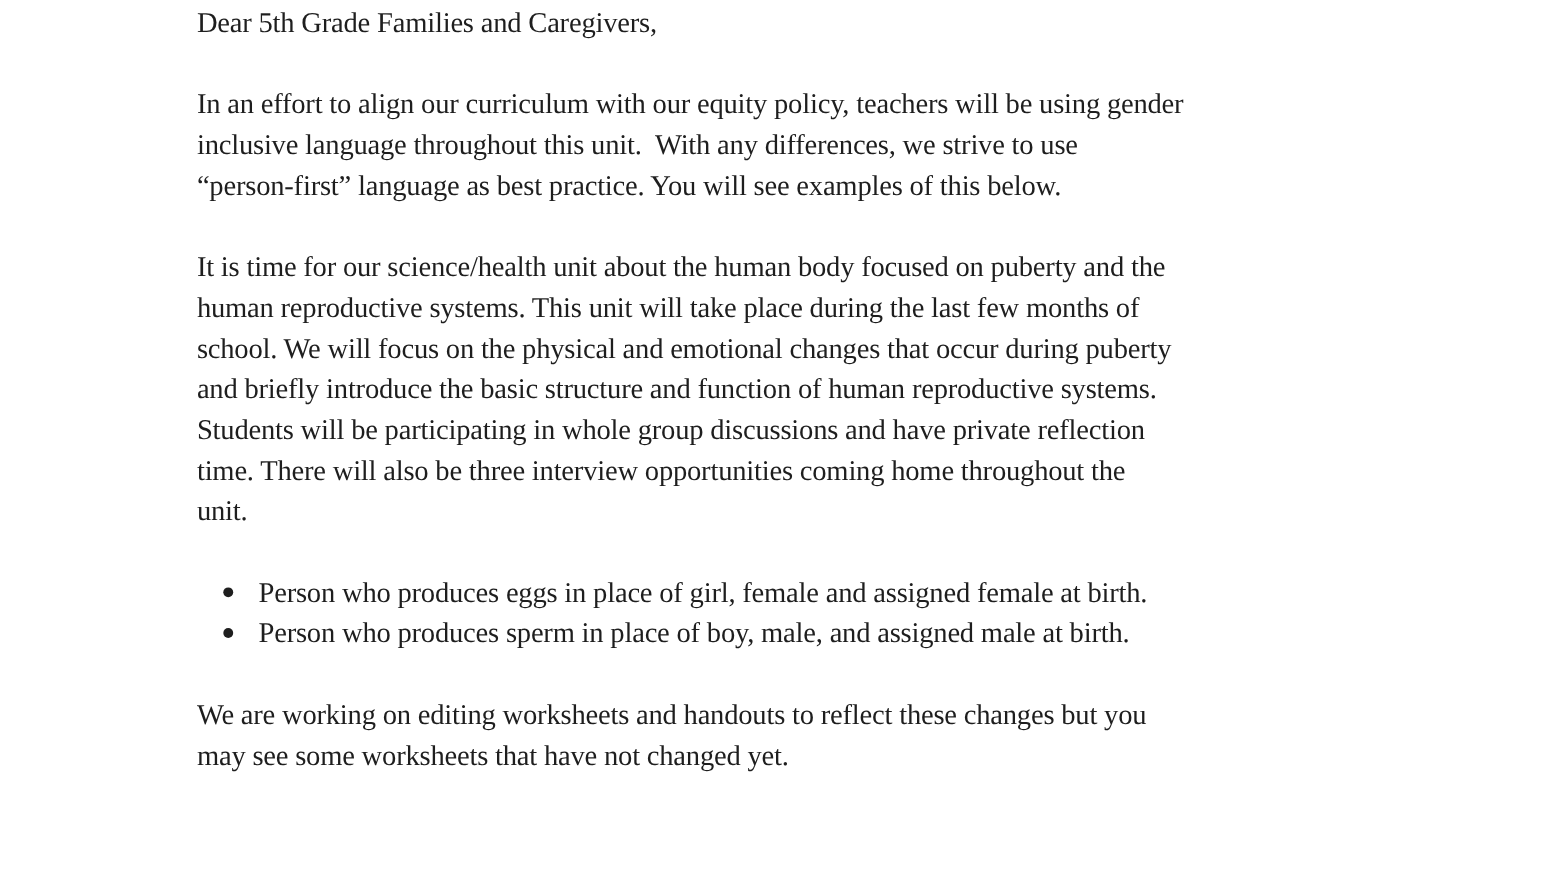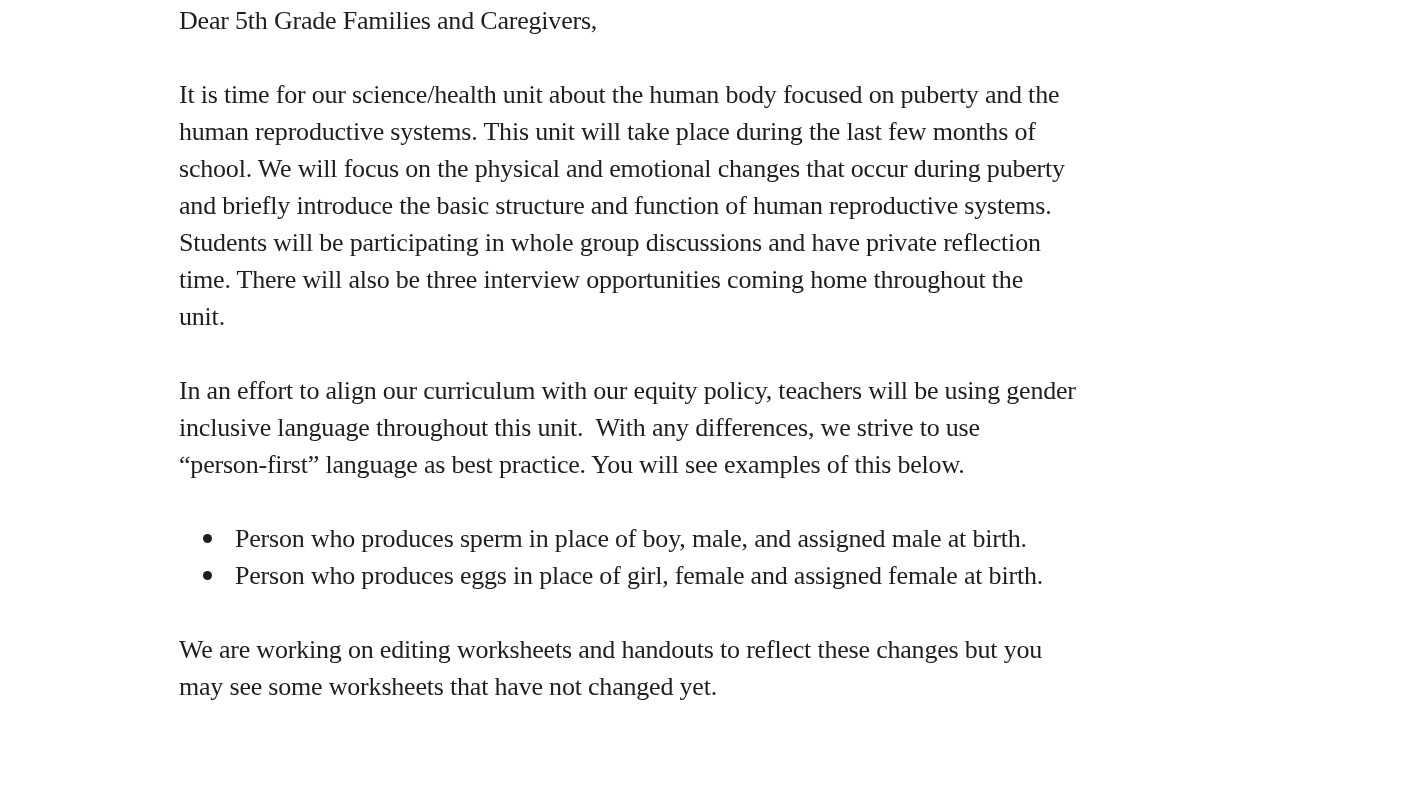--- a/index.html
+++ b/index.html
@@ -59,41 +59,41 @@
   }
 </style>
 </head>
 <body>
 
 <div class="page">
   <div class="content">
 
     <p class="para">Dear 5th Grade Families and Caregivers,</p>
 
+    <p class="para">In an effort to align our curriculum with our equity policy, teachers will be using gender
+inclusive language throughout this unit.  With any differences, we strive to use
+“person-first” language as best practice. You will see examples of this below.</p>
+
     <p class="para">It is time for our science/health unit about the human body focused on puberty and the
 human reproductive systems. This unit will take place during the last few months of
 school. We will focus on the physical and emotional changes that occur during puberty
 and briefly introduce the basic structure and function of human reproductive systems.
 Students will be participating in whole group discussions and have private reflection
 time. There will also be three interview opportunities coming home throughout the
 unit.</p>
 
-    <p class="para">In an effort to align our curriculum with our equity policy, teachers will be using gender
-inclusive language throughout this unit.  With any differences, we strive to use
-“person-first” language as best practice. You will see examples of this below.</p>
-
 
     <ul class="bullets">
       <li class="bullet-row">
         <span class="dot"></span>
-        <span class="bullet-text">Person who produces sperm in place of boy, male, and assigned male at birth.</span>
+        <span class="bullet-text">Person who produces eggs in place of girl, female and assigned female at birth.</span>
       </li>
       <li class="bullet-row">
         <span class="dot"></span>
-        <span class="bullet-text">Person who produces eggs in place of girl, female and assigned female at birth.</span>
+        <span class="bullet-text">Person who produces sperm in place of boy, male, and assigned male at birth.</span>
       </li>
     </ul>
 
     <p class="para last">We are working on editing worksheets and handouts to reflect these changes but you
 may see some worksheets that have not changed yet.</p>
 
   </div>
 </div>
 
 </body></html>

